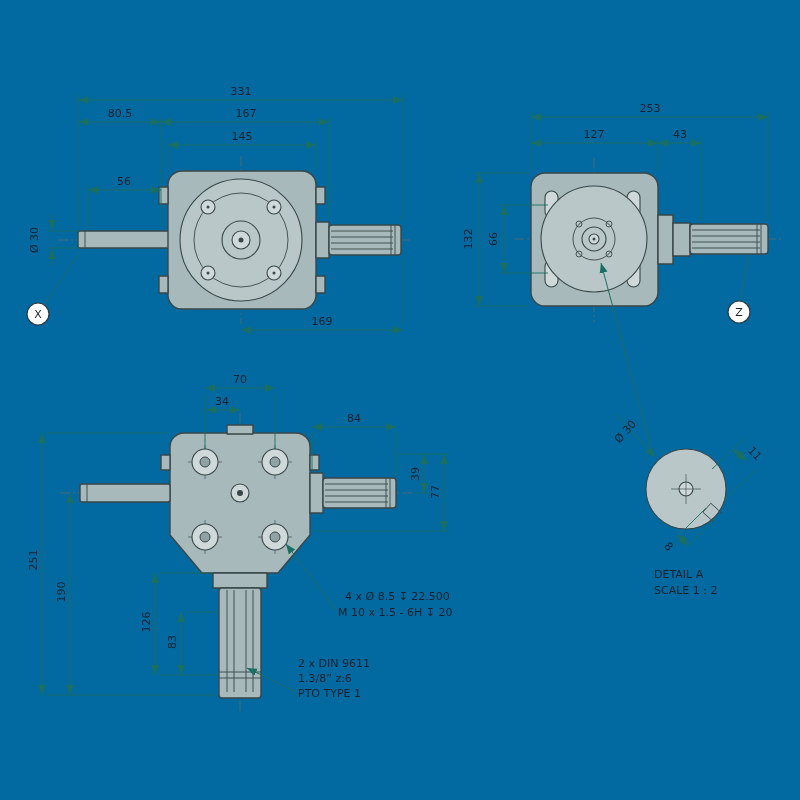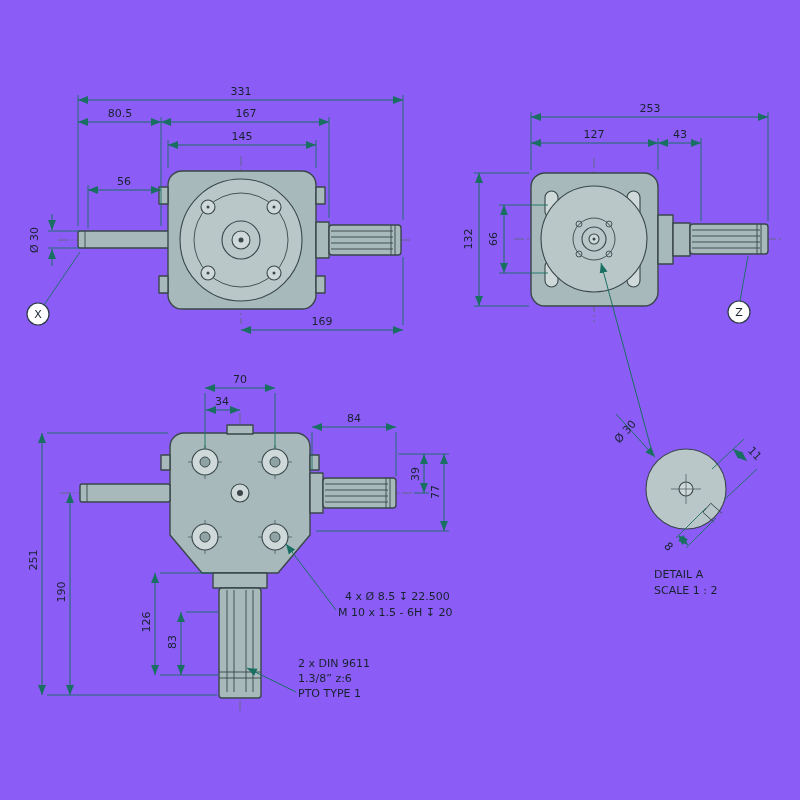--- a/index.html
+++ b/index.html
@@ -1,16 +1,16 @@
 <!DOCTYPE html>
 <html><head>
 <meta charset="utf-8">
 <style>
   html,body{margin:0;padding:0;background:#ffffff;}
-  #canvas{position:relative;width:800px;height:800px;background:#8b5cf6;overflow:hidden;
+  #canvas{position:relative;width:800px;height:800px;background:#0369a1;overflow:hidden;
           font-family:"DejaVu Sans",sans-serif;}
   svg{display:block;}
   .dim{stroke:#1a6f63;stroke-width:1;fill:none;marker-start:url(#arr);marker-end:url(#arr);}
   .dime{stroke:#1a6f63;stroke-width:1;fill:none;marker-end:url(#arr);}
   .ext{stroke:#1a6f63;stroke-width:0.9;fill:none;}
   .cl{stroke:#5b6b6d;stroke-width:0.8;fill:none;stroke-dasharray:10 3 2 3;}
   .part{fill:#a7b9ba;stroke:#39474a;stroke-width:1.4;stroke-linejoin:round;}
   .part2{fill:#b9c7c8;stroke:#39474a;stroke-width:1.1;}
   .pline{stroke:#39474a;stroke-width:0.9;fill:none;}
   .hole{fill:#cfd9d9;stroke:#39474a;stroke-width:1.1;}

